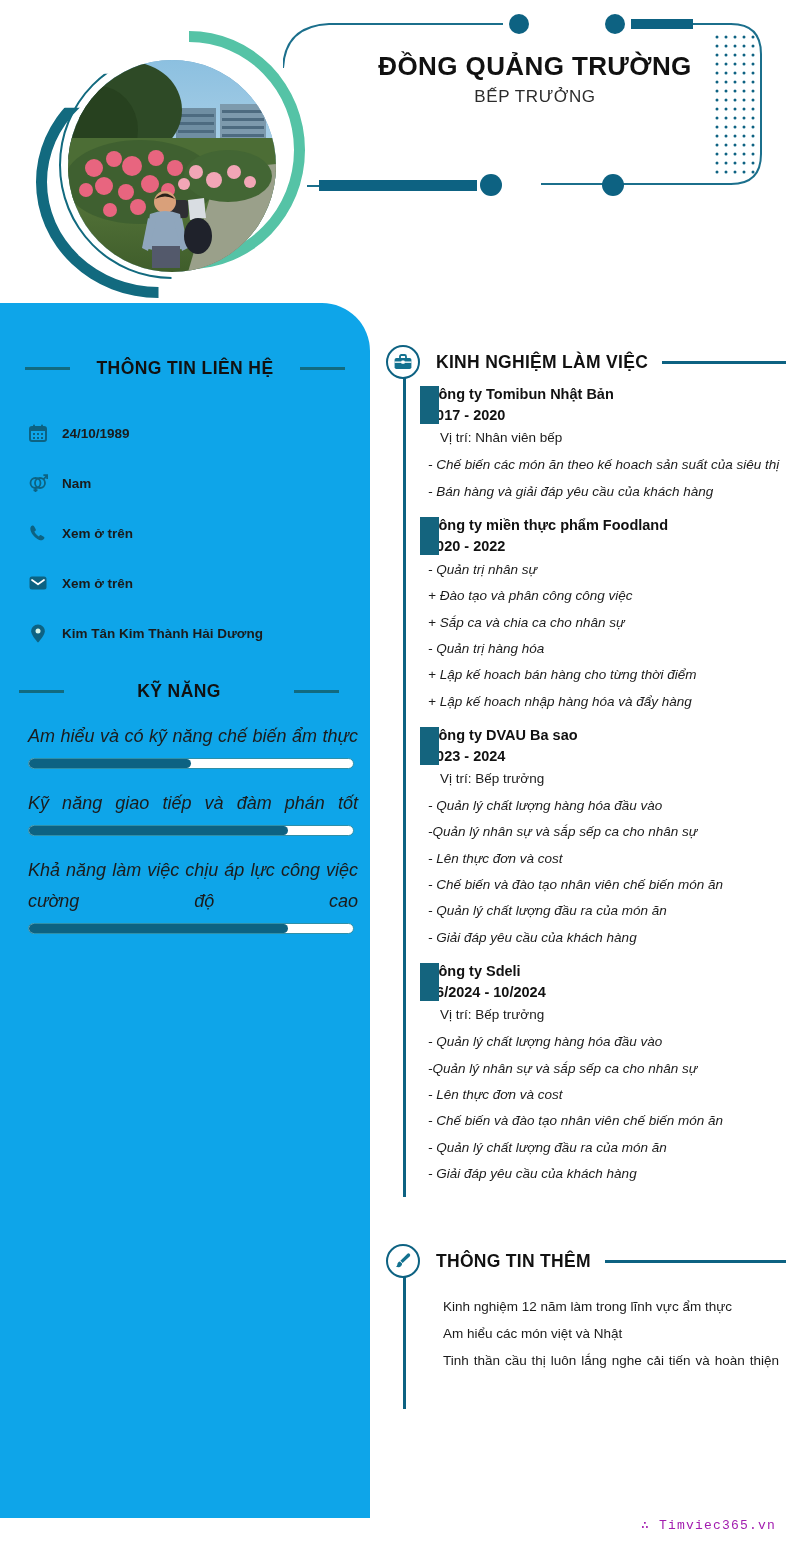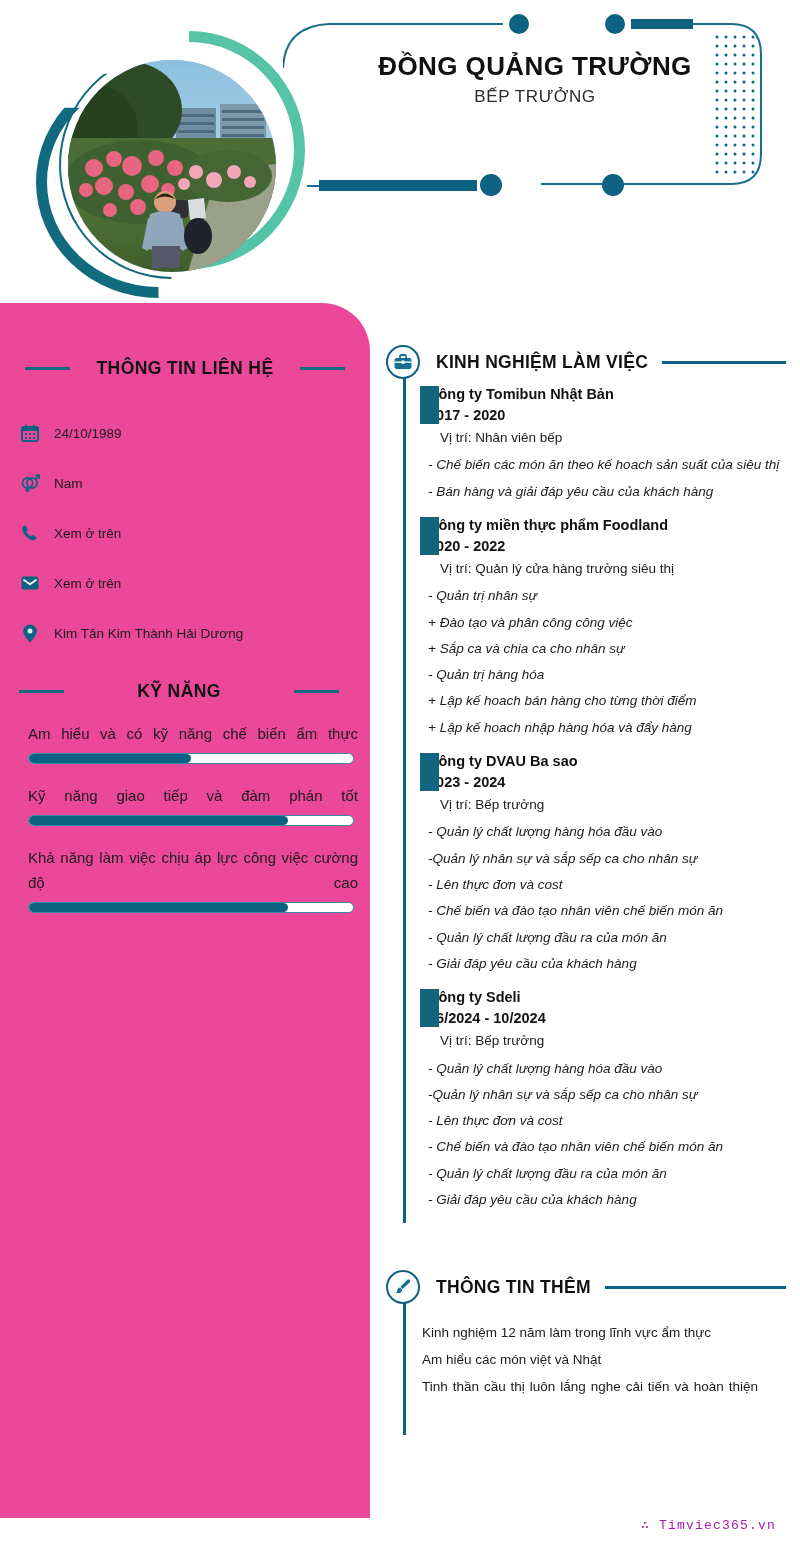--- a/index.html
+++ b/index.html
@@ -55,47 +55,47 @@
     color: #111111; line-height: 1.15; white-space: nowrap;
   }
   .job-title {
     margin-top: 5px; font-size: 17px; color: #2b2b2b;
     letter-spacing: .6px; font-weight: 400;
   }
 
   
   .sidebar {
     position: absolute; left: 0; top: 303px; width: 370px; height: 1215px;
-    background: #ec4899; border-top-right-radius: 48px;
+    background: #0ea5e9; border-top-right-radius: 48px;
   }
 
   .sec-head { display: flex; align-items: center; gap: 12px; }
   .sec-head .rule { height: 3px; background: #126a7f; flex: 0 0 auto; }
   .sec-head .rule.left  { width: 45px; }
   .sec-head .rule.right { width: 45px; }
   .sec-head .title {
     flex: 1 1 auto; text-align: center; font-size: 17.5px;
     font-weight: bold; color: #111111; letter-spacing: .4px; white-space: nowrap;
   }
 
   .contact-head { position: absolute; left: 25px; top: 55px; width: 320px; }
-  .contact-list { position: absolute; left: 20px; top: 105px; width: 320px; }
+  .contact-list { position: absolute; left: 28px; top: 105px; width: 320px; font-weight: bold; }
   .contact-row {
     display: flex; align-items: center; gap: 14px; height: 50px;
     font-size: 13.5px; color: #1b1b1b;
   }
   .contact-row .ico { width: 20px; height: 20px; flex: 0 0 20px; display:flex; align-items:center; justify-content:center; }
   .contact-row .ico svg { display: block; }
 
   .skills-head { position: absolute; left: 19px; top: 378px; width: 320px; }
   .skills-list { position: absolute; left: 28px; top: 418px; width: 330px; }
   .skill { margin-bottom: 19px; }
   .skill-label {
-    font-size: 15px; color: #1b1b1b; line-height: 1.72;
-    text-align: justify; text-align-last: justify;
+    font-size: 18px; color: #1b1b1b; line-height: 1.72;
+    text-align: justify; text-align-last: justify; font-style: italic;
   }
   .skill-bar {
     margin-top: 6px; position: relative; width: 326px; height: 11px;
     border: 1px solid #2f8fa8; border-radius: 6px; background: #ffffff;
   }
   .skill-fill {
     position: absolute; left: 0; top: 0; height: 9px;
     background: #0d6282; border-radius: 6px;
   }
 
@@ -124,21 +124,21 @@
   .job:before {
     content: ""; position: absolute; left: -8px; top: 2px;
     width: 19px; height: 38px; background: #14647e;
   }
   .job-company { font-size: 14.5px; font-weight: bold; color: #111111; line-height: 1.45; }
   .job-period  { font-size: 14.5px; font-weight: bold; color: #111111; line-height: 1.45; }
   .job-role { font-size: 13.5px; color: #1b1b1b; margin: 2px 0 4px 12px; line-height: 1.5; }
   .job-duty { font-size: 13.5px; color: #1b1b1b; line-height: 1.95; font-style: italic; }
 
   .extra-sec { position: relative; margin-top: 42px; }
-  .extra-body { position: relative; margin-left: 17px; padding-left: 19px; padding-top: 10px; }
+  .extra-body { position: relative; margin-left: 17px; padding-left: 40px; padding-top: 10px; }
   .extra-body:before {
     content: ""; position: absolute; left: 0; top: -6px; height: 132px;
     width: 3px; background: #0d6282;
   }
   .extra-line {
     font-size: 13.5px; color: #1b1b1b; line-height: 2.0;
     text-align: justify; text-align-last: justify; width: 336px;
   }
   .extra-line.plain { text-align: left; text-align-last: left; }
 
@@ -385,21 +385,20 @@
         <div class="job">
           <div class="job-company">Công ty Tomibun Nhật Bản</div>
           <div class="job-period">2017 - 2020</div>
           <div class="job-role">Vị trí: Nhân viên bếp</div>
           <div class="job-duty">- Chế biến các món ăn theo kế hoach sản suất của siêu thị</div>
           <div class="job-duty">- Bán hàng và giải đáp yêu cầu của khách hàng</div>
         </div>
         <div class="job">
           <div class="job-company">Công ty miền thực phẩm Foodland</div>
           <div class="job-period">2020 - 2022</div>
-          <div class="job-role">Vị trí: Quản lý cửa hàng trưởng siêu thị</div>
           <div class="job-duty">- Quản trị nhân sự</div>
           <div class="job-duty">+ Đào tạo và phân công công việc</div>
           <div class="job-duty">+ Sắp ca và chia ca cho nhân sự</div>
           <div class="job-duty">- Quản trị hàng hóa</div>
           <div class="job-duty">+ Lập kế hoach bán hàng cho từng thời điểm</div>
           <div class="job-duty">+ Lập kế hoach nhập hàng hóa và đẩy hàng</div>
         </div>
         <div class="job">
           <div class="job-company">Công ty DVAU Ba sao</div>
           <div class="job-period">2023 - 2024</div>

